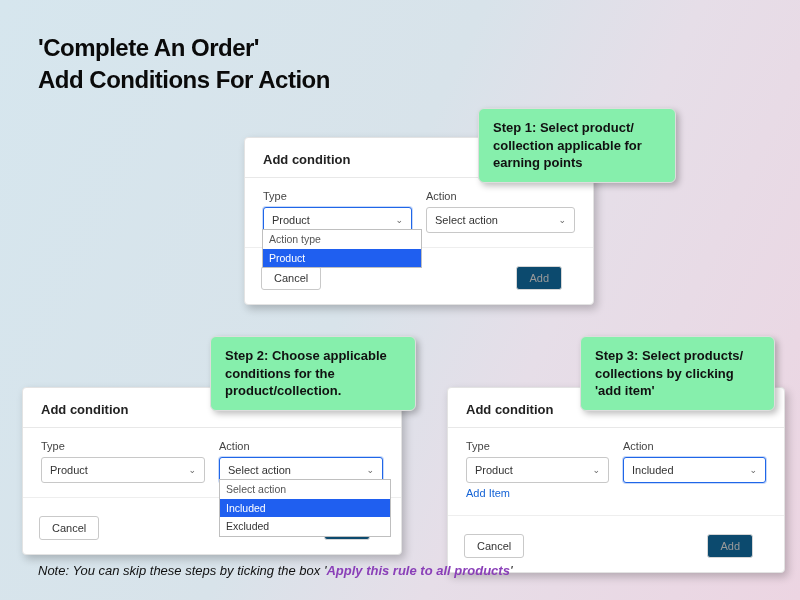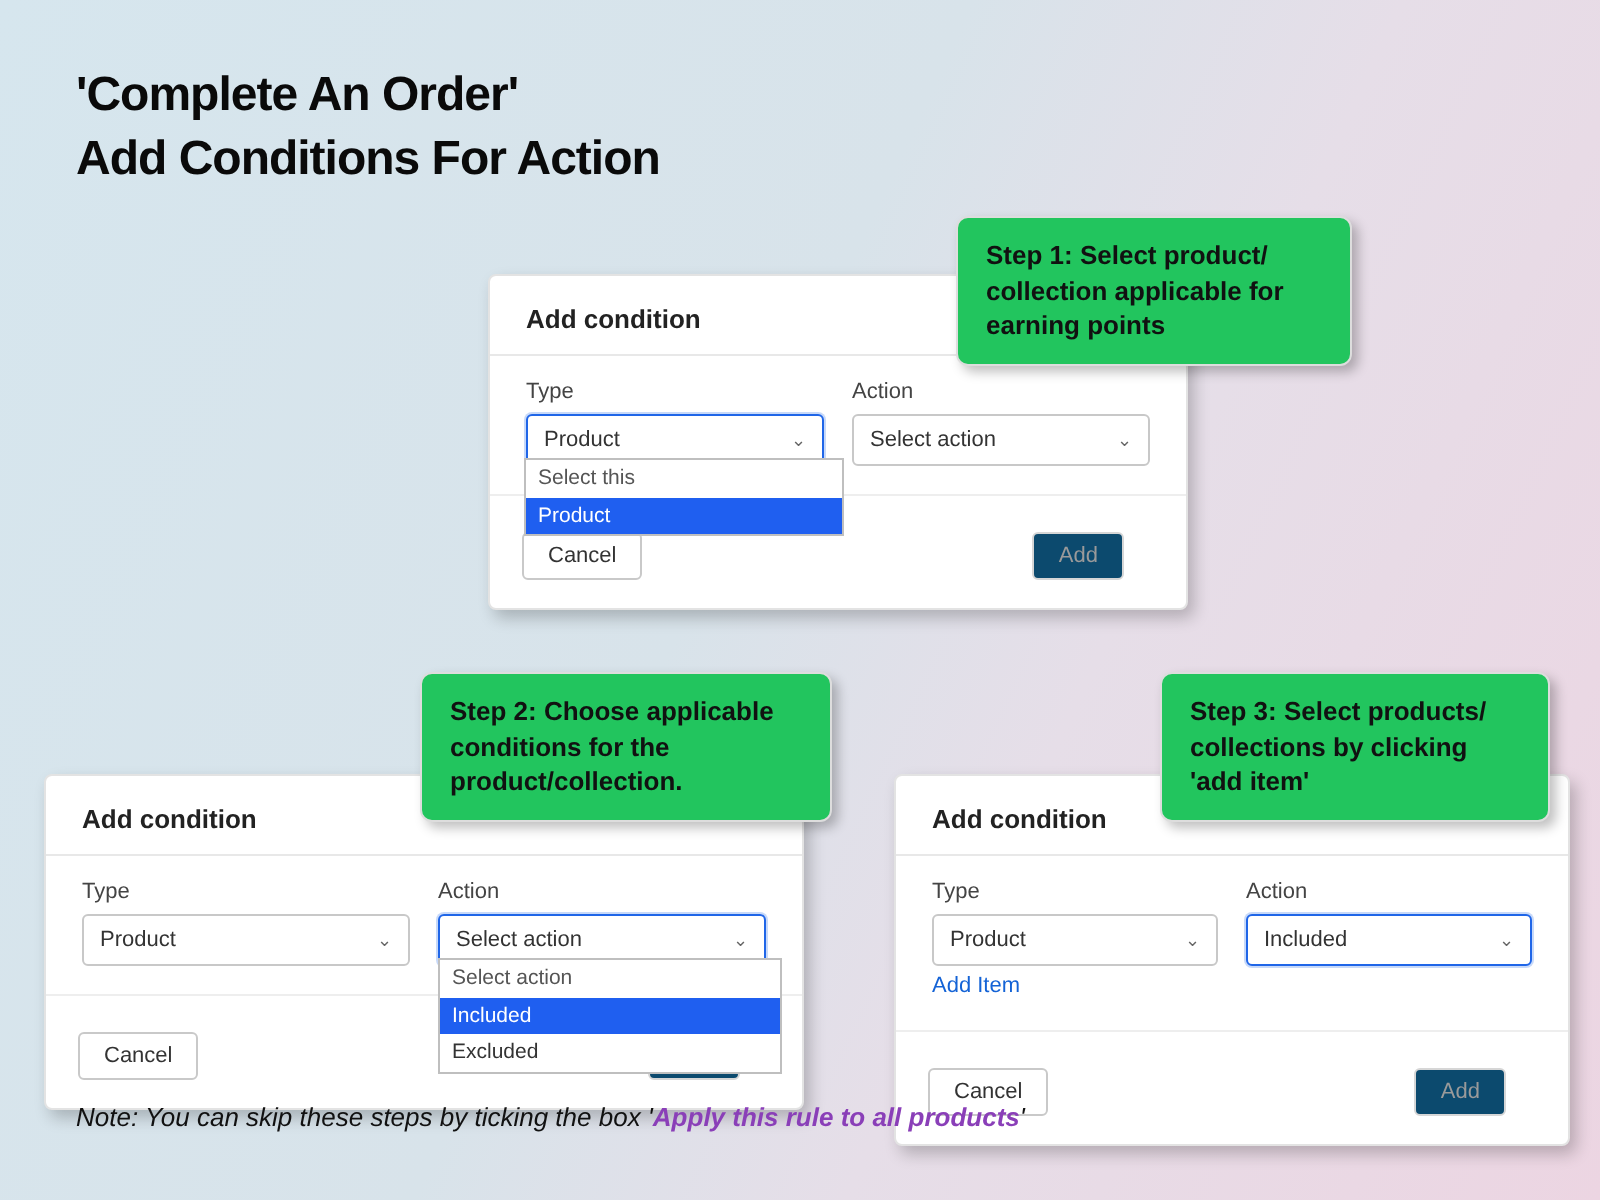--- a/index.html
+++ b/index.html
@@ -1,38 +1,38 @@
 <!DOCTYPE html>
 <html><head>
 <meta charset="utf-8">
 <style>
 *{box-sizing:border-box;margin:0;padding:0}
 body{width:800px;height:600px;overflow:hidden;font-family:-apple-system,BlinkMacSystemFont,'Segoe UI',Arial,sans-serif;background:linear-gradient(115deg,#d6e6ee 0%,#d8e3ea 45%,#e6dee8 65%,#ecd5e2 100%);position:relative}
 .title{position:absolute;left:38px;top:32px;font-size:24px;font-weight:800;color:#0a0a0a;line-height:1.35;letter-spacing:-0.5px}
-.callout{position:absolute;background:#22c55e;border:1px solid #ddd;border-radius:6px;padding:10px 14px;font-size:13px;font-weight:700;color:#111;line-height:1.35;box-shadow:3px 3px 6px rgba(0,0,0,0.25)}
+.callout{position:absolute;background:#86efac;border:1px solid #ddd;border-radius:6px;padding:10px 14px;font-size:13px;font-weight:700;color:#111;line-height:1.35;box-shadow:3px 3px 6px rgba(0,0,0,0.25)}
 .modal{position:absolute;background:#fff;border:1px solid #e3e3e3;border-radius:4px;box-shadow:3px 4px 8px rgba(0,0,0,0.22)}
 .modal-title{font-size:13px;font-weight:700;color:#222;padding:14px 18px 10px 18px}
 .divider{height:1px;background:#e8e8e8;width:100%}
 .modal-body{padding:12px 18px 6px 18px}
 .row{display:flex;gap:14px}
 .field{flex:1;min-width:0}
 .label{font-size:11px;color:#444;margin-bottom:5px}
 .select{border:1px solid #c8c8c8;border-radius:3px;height:26px;display:flex;align-items:center;justify-content:space-between;padding:0 8px;font-size:11px;color:#333;background:#fff}
 .select.active{border:1px solid #2066e8;box-shadow:0 0 0 1px rgba(32,102,232,0.25)}
 .caret{font-size:9px;color:#666}
 .dropdown{position:absolute;background:#fff;border:1px solid #bfbfbf;font-size:10.5px;color:#333;z-index:5}
 .dropdown .opt{padding:2px 6px;line-height:1.4}
 .dropdown .opt.header{color:#555}
 .dropdown .opt.sel{background:#1f5ff0;color:#fff}
 .footer{display:flex;justify-content:space-between;gap:12px;padding:12px 31px 14px 16px}
 .btn{border:1px solid #c9c9c9;border-radius:3px;padding:5px 12px;font-size:11px;background:#fff;color:#333}
 .btn.disabled{background:#0c4a6e;color:#9a9a9a;border-color:#d6d6d6}
 .hr2{height:1px;background:#eee;margin:14px -18px 0 -18px}
 .add-item{font-size:11px;color:#1463d6;margin-top:2px;display:inline-block}
-.note{position:absolute;left:38px;bottom:34px;font-size:13px;font-style:italic;color:#111}
+.note{position:absolute;left:38px;bottom:22px;font-size:13px;font-style:italic;color:#111}
 .note .hl{color:#8a3fb8;font-weight:600}
 </style>
 </head>
 <body>
 
 <div class="title">
   <div>'Complete An Order'</div>
   <div>Add Conditions For Action</div>
 </div>
 
@@ -58,21 +58,21 @@
     </div>
     <div class="hr2"></div>
   </div>
   <div class="footer">
     <div class="btn">Cancel</div>
     <div class="btn disabled">Add</div>
   </div>
 </div>
 
 <div class="dropdown" style="left:262px;top:229px;width:160px">
-  <div class="opt header">Select this</div>
+  <div class="opt header">Action type</div>
   <div class="opt sel">Product</div>
 </div>
 
 <div class="callout" style="left:478px;top:108px;width:198px">Step 1: Select product/ collection applicable for earning points</div>
 
 <div class="modal" style="left:22px;top:387px;width:380px">
   <div class="modal-title">Add condition</div>
   <div class="divider"></div>
   <div class="modal-body">
     <div class="row">

